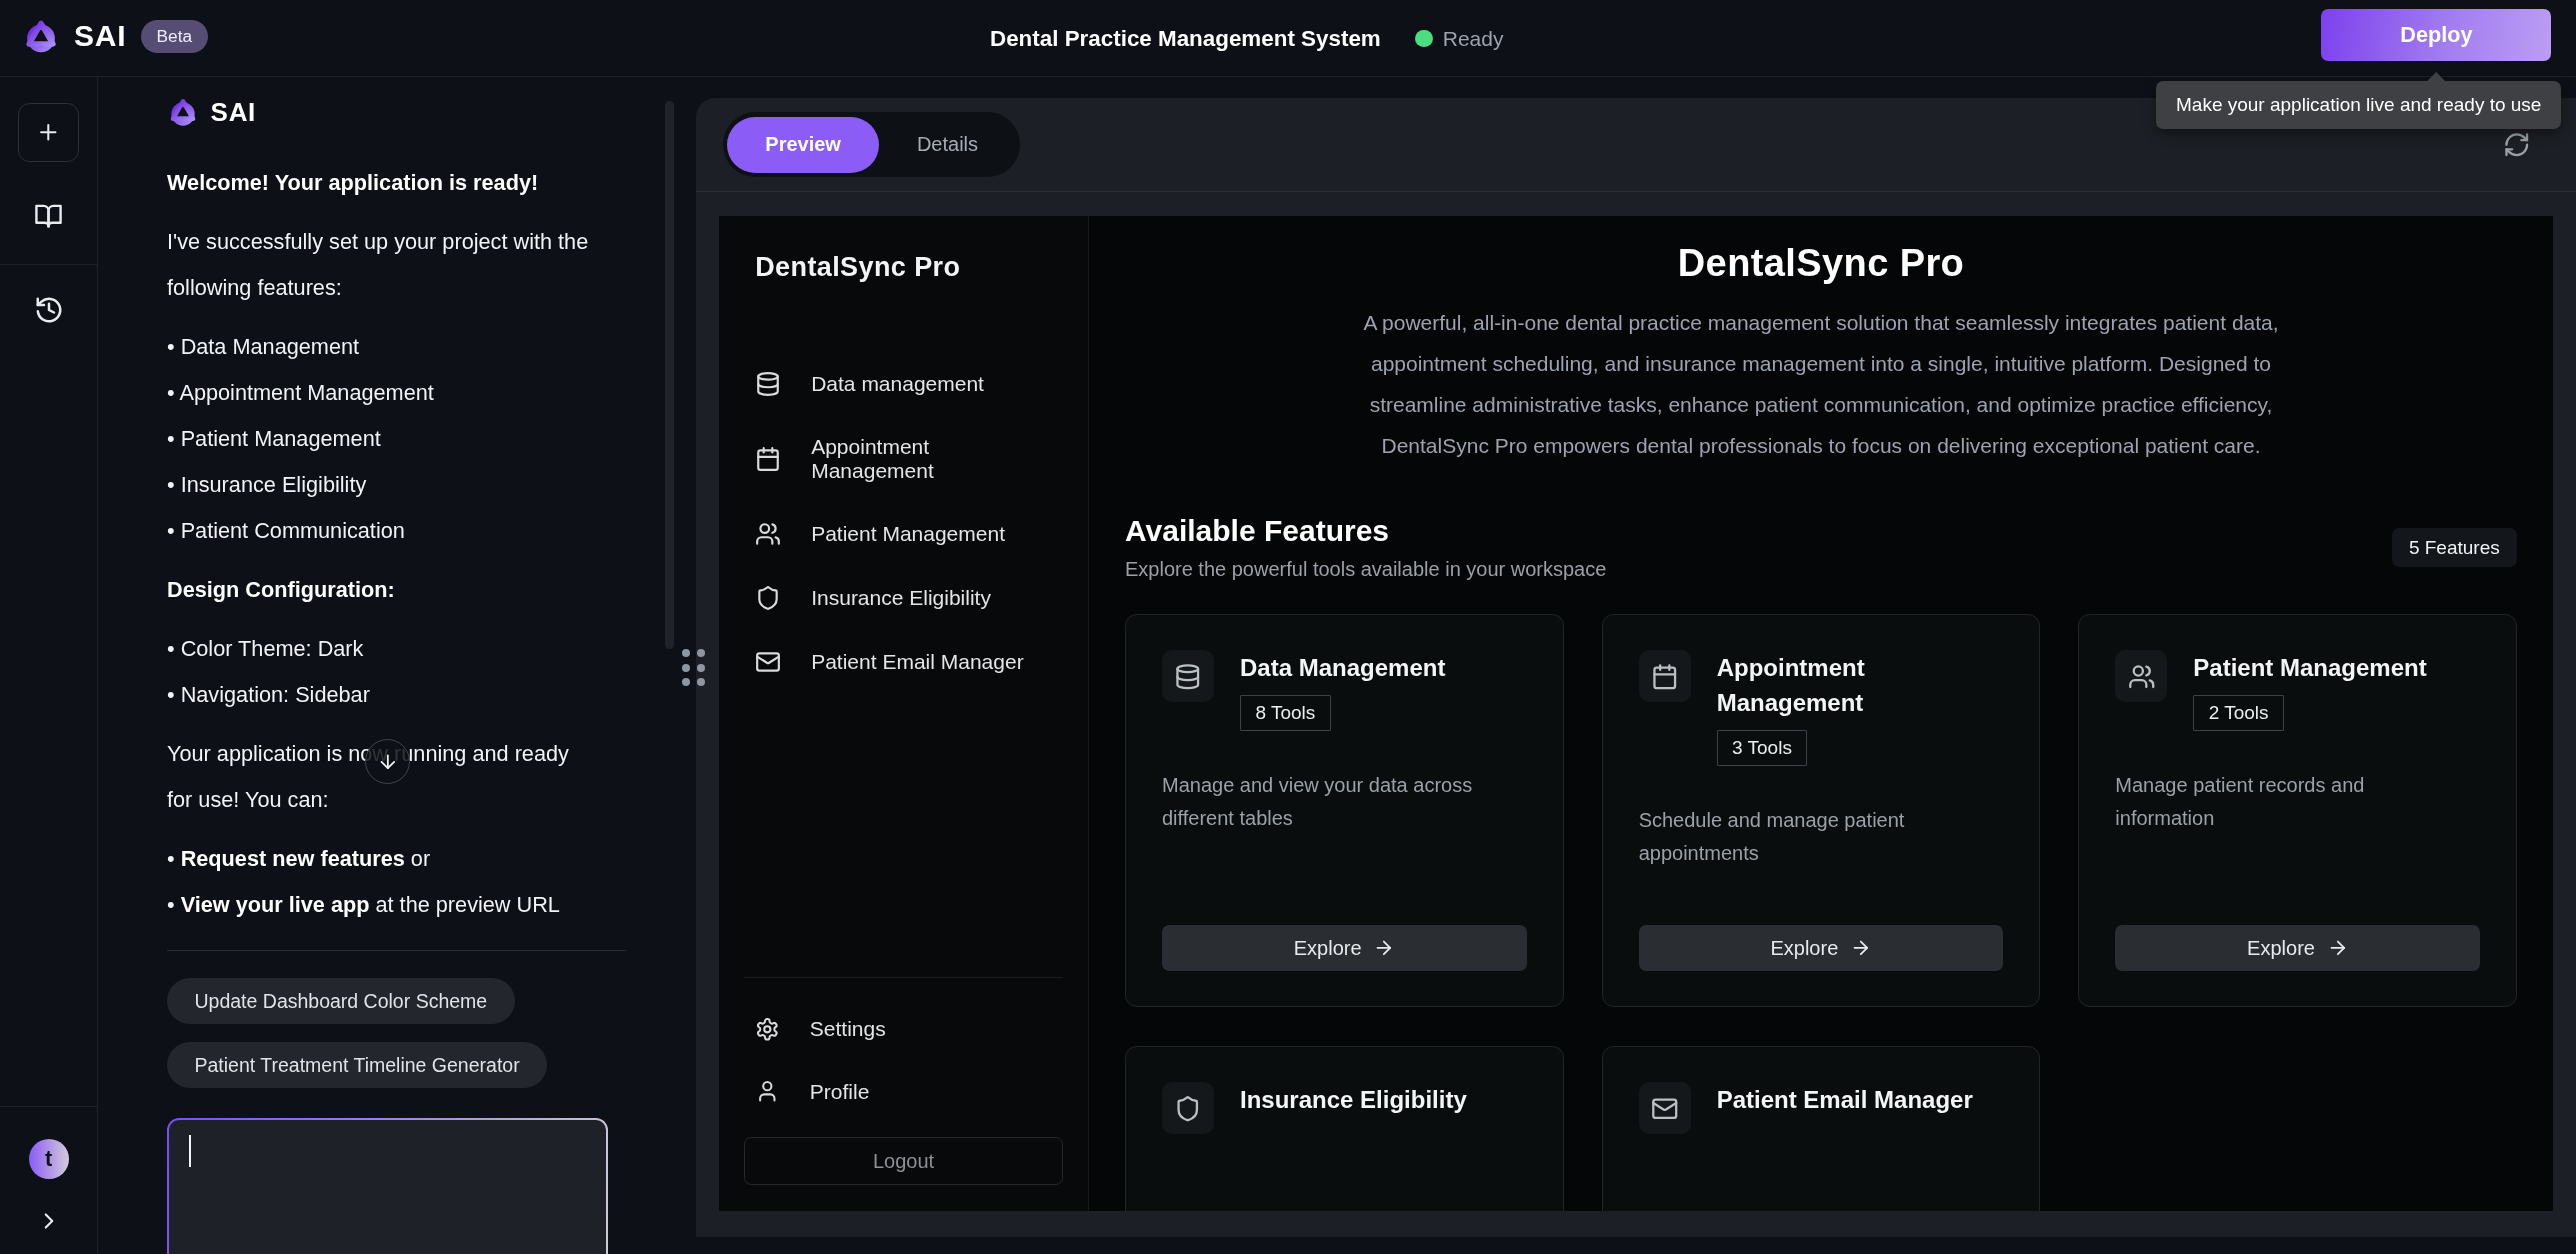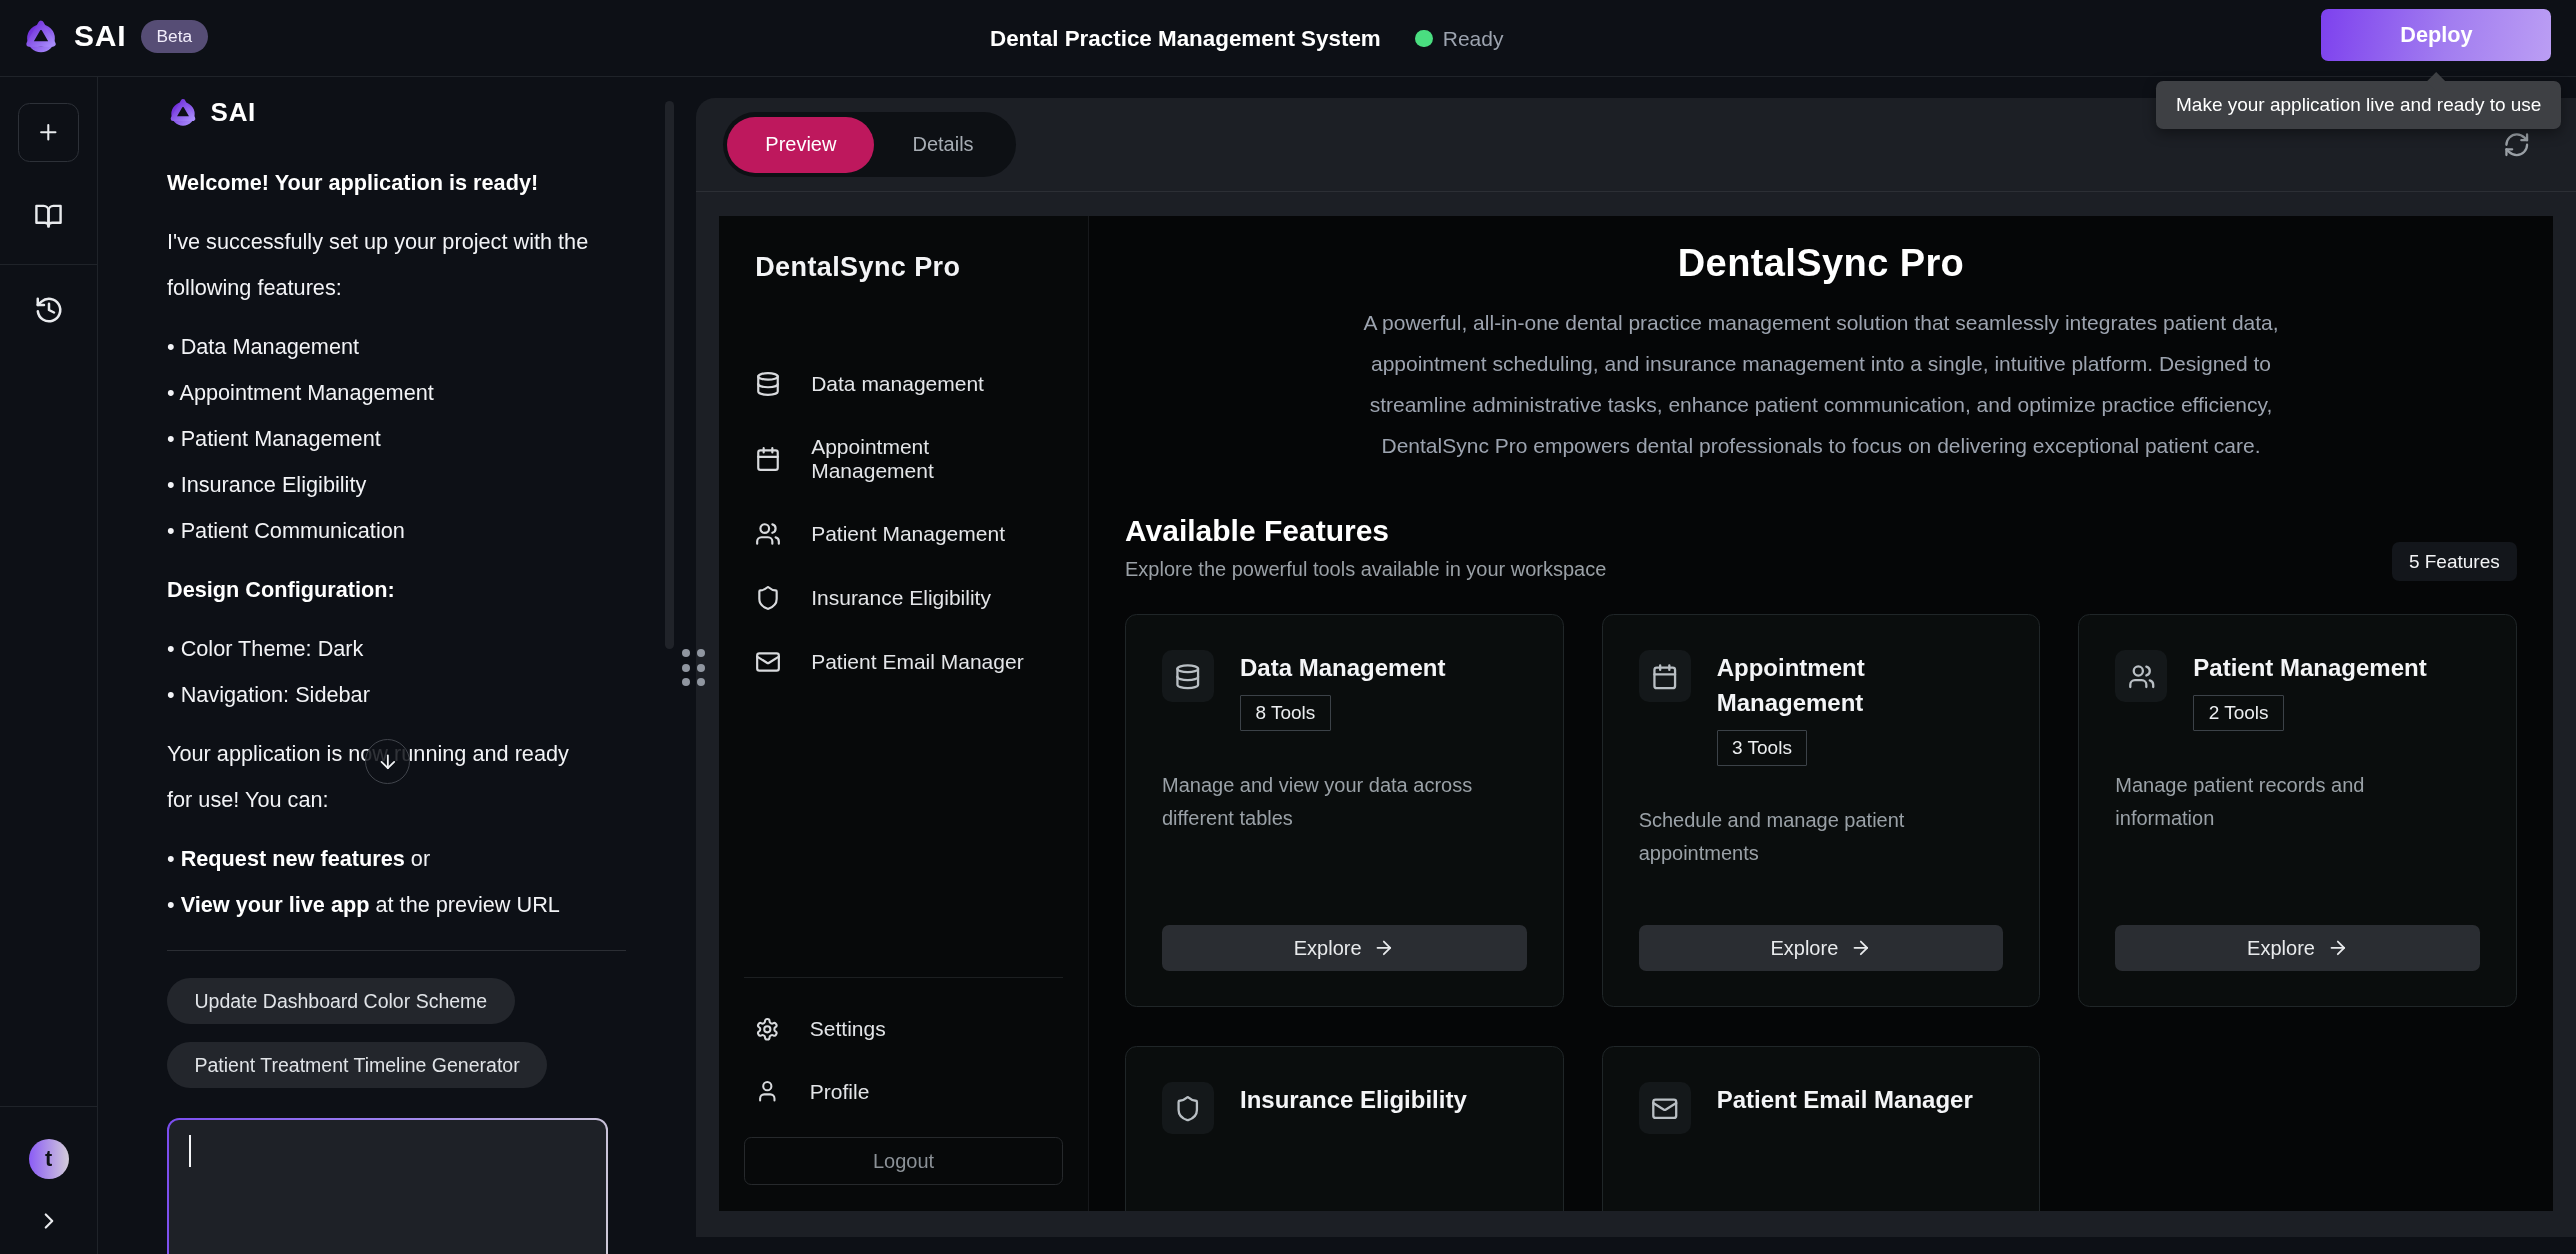--- a/index.html
+++ b/index.html
@@ -51,38 +51,38 @@
 
   
   .grip { position:absolute; left:682px; top:649px; display:grid; grid-template-columns:repeat(2,8px); grid-auto-rows:8px; gap:6.5px; z-index:10; cursor:col-resize; }
   .grip span { width:8px; height:8px; border-radius:50%; background:#9096a0; }
 
   
   .preview-panel { position:absolute; left:696px; top:98px; right:0; bottom:16.6px; background:#1c1f25; border-top-left-radius:19px; }
   .tabbar { height:94px; border-bottom:1.4px solid #2c2f35; display:flex; align-items:center; padding:0 46px 0 27px; }
   .tabs { background:#0d1014; border-radius:722px; padding:4.3px; display:flex; }
   .tab { height:56px; padding:0 38px; border:none; border-radius:722px; background:transparent; color:#a7adb4; font-size:20px; font-family:inherit; display:flex; align-items:center; cursor:pointer; }
-  .tab.active { background:#be185d; color:#ffffff; font-weight:400; }
+  .tab.active { background:#8b5cf6; color:#ffffff; font-weight:700; }
   .refresh { margin-left:auto; background:none; border:none; cursor:pointer; display:flex; }
 
   
   .app-frame { position:absolute; left:23px; right:23px; top:118px; bottom:26px; background:#050607; display:flex; overflow:hidden; }
   .app-side { width:370px; background:#07090a; border-right:1.4px solid #17191c; padding:26px 24.6px; display:flex; flex-direction:column; }
   .app-side-title { font-size:27px; font-weight:700; color:#f3f4f6; margin:10px 0 0 11.6px; letter-spacing:0.4px; }
   .app-nav { margin-top:69px; display:flex; flex-direction:column; }
   .nav-item { display:flex; align-items:center; gap:30px; padding:19px 11.6px; border-radius:7.2px; color:#e3e5e8; font-size:21px; cursor:pointer; }
   .nav-item svg { stroke:#d8dadd; flex:none; }
   .side-footer { margin-top:auto; border-top:1.4px solid #1c1f21; padding-top:20px; display:flex; flex-direction:column; }
   .logout-btn { margin-top:14.4px; height:48px; border:1.4px solid #26292c; border-radius:7.2px; background:transparent; color:#8b9197; font-size:20px; font-family:inherit; cursor:pointer; }
 
   .app-main { flex:1; padding:26px 36px 0 36px; overflow:hidden; }
   .hero-title { text-align:center; font-size:38px; font-weight:700; color:#ffffff; letter-spacing:0.4px; }
   .hero-desc { width:982px; margin:17.3px auto 0 auto; text-align:center; font-size:21px; line-height:41px; color:#9ca3af; }
   .discover { margin-top:20px; display:flex; align-items:center; justify-content:center; gap:13px; color:#b6bbc1; font-size:19.5px; }
-  .features-head { margin-top:48px; display:flex; align-items:flex-end; justify-content:space-between; }
+  .features-head { margin-top:48px; display:flex; align-items:center; justify-content:space-between; }
   .features-title { font-size:30px; font-weight:700; color:#ffffff; }
   .features-sub { margin-top:10px; font-size:20px; color:#9aa0a6; }
   .count-badge { background:#13161b; color:#f2f3f5; font-size:19px; padding:8.7px 17.3px; border-radius:7.2px; }
   .cards { margin-top:33px; display:grid; grid-template-columns:repeat(3,1fr); gap:38px; }
   .cards.partial { margin-top:39px; }
   .card { background:#0a0d0d; border:1.4px solid #202628; border-radius:11.6px; padding:35px 36px; display:flex; flex-direction:column; min-height:393px; }
   .card-top { display:flex; gap:26px; }
   .card-iconbox { width:52px; height:52px; border-radius:10px; background:#14181a; display:flex; align-items:center; justify-content:center; flex:none; }
   .card-iconbox svg { stroke:#b9bfc4; }
   .card-title { font-size:24px; font-weight:700; color:#f4f5f7; line-height:35px; max-width:275px; }

